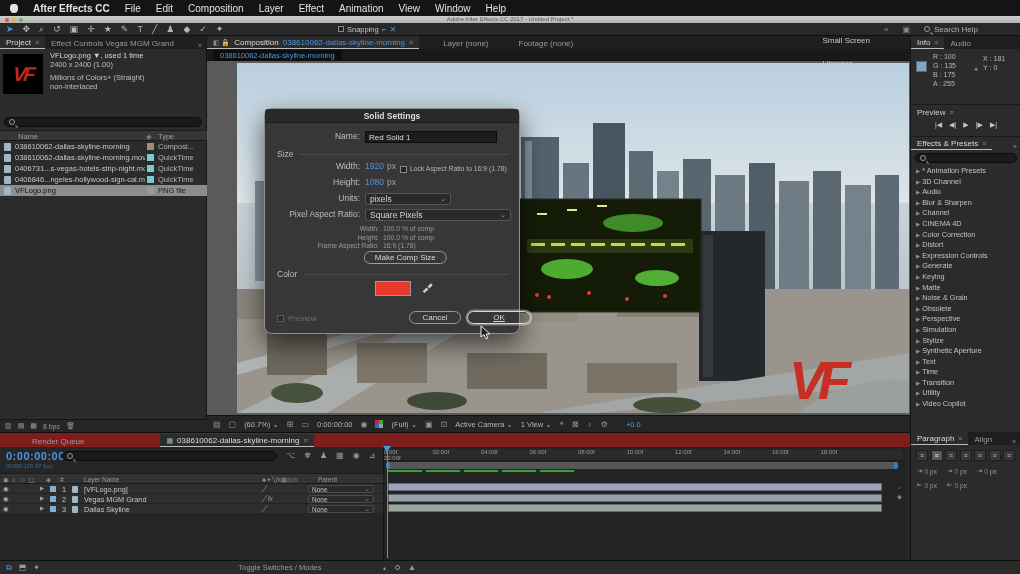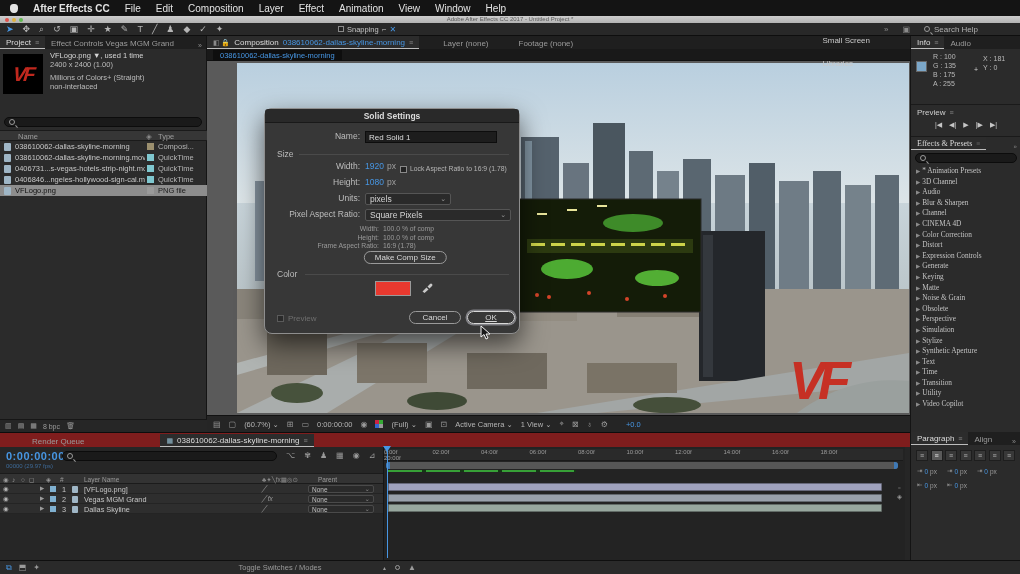--- a/index.html
+++ b/index.html
@@ -106,34 +106,34 @@
   .inforow { position:absolute; width:100%; height:8px; font-size:6.8px; color:#9a9a9a; display:flex;}
   .inforow .il { width:118px; text-align:right; padding-right:4px;}
   .pill { border:1px solid #9a9a9a; border-radius:8px; background:transparent; color:#d8d8d8;
     font-size:8px; font-family:inherit; padding:1px 10px; cursor:pointer;}
   #makecomp { position:absolute; left:50%; transform:translateX(-34%); top:142px;}
   #colorswatch { position:absolute; left:110px; top:172px; width:36px; height:15px; border:1px solid #9a9a9a; cursor:pointer;}
   #eyedrop { position:absolute; left:156px; top:172px; cursor:pointer;}
   #previewcb { position:absolute; left:12px; top:205px; display:flex; gap:4px; align-items:center; font-size:8px; color:#6f6f6f;}
   #previewcb .cb { width:7px; height:7px; border:1px solid #5a5a5a; background:#2a2a2a;}
   #cancelbtn { position:absolute; left:144px; top:202px; width:52px;}
-  #okbtn { position:absolute; left:202px; top:202px; width:48px; border-color:#d8d8d8; box-shadow:0 0 0 1.5px rgba(220,220,230,.45);text-decoration:underline;}
+  #okbtn { position:absolute; left:202px; top:202px; width:64px; border-color:#d8d8d8; box-shadow:0 0 0 1.5px rgba(220,220,230,.45);text-decoration:underline;}
   #cursor { position:absolute; left:480px; top:325px; z-index:40;}
 
   
   #sidebar { position:absolute; left:910px; top:36px; width:110px; height:396px; background:#2b2b2b; border-left:1px solid #141414;}
   #info-body { position:absolute; top:13px; left:0; width:110px; height:55px; font-size:7px; color:#b8b8b8;}
   #info-swatch { position:absolute; left:5px; top:12px; width:11px; height:11px; border:1px solid #666;}
   #info-rgba { position:absolute; left:22px; top:3px; line-height:9px; text-align:left;}
   #info-xy { position:absolute; left:72px; top:5px; line-height:9px;}
   #info-cross { position:absolute; left:63px; top:17px; color:#cfcfcf;}
   #preview-panel { position:absolute; top:68px; left:0; width:110px; height:32px; border-top:1px solid #1a1a1a;}
   #transport { display:flex; justify-content:center; gap:7px; font-size:7px; color:#c5c5c5; margin-top:3px;}
   #transport span { cursor:pointer;}
-  #effects-panel { position:absolute; top:100px; left:0; width:110px; height:296px; border-top:1px solid #1a1a1a;font-family:Liberation Serif, serif;}
+  #effects-panel { position:absolute; top:100px; left:0; width:110px; height:296px; border-top:1px solid #1a1a1a;}
   #fx-search { margin:3px 4px 0 4px; }
   #fx-list { margin-top:3px; font-size:7.3px; color:#c3c3c3; line-height:9.6px; padding-left:5px;}
   #fx-list .cat { white-space:nowrap; cursor:pointer;}
   #fx-list .tri { color:#8a8a8a; font-size:5.5px; margin-right:2px;}
 
   
   #timeline { position:absolute; left:0; top:432px; width:1020px; height:128px; background:#262626; border-top:1px solid #0d0d0d;}
   #tl-tabs { height:14px; background:#7f1d1d; display:flex; align-items:flex-end; font-size:8px; color:#9a9a9a;}
   #tl-tabs .sp { width:26px;}
   #tl-left { position:absolute; left:0; top:14px; width:383px; height:114px;}

